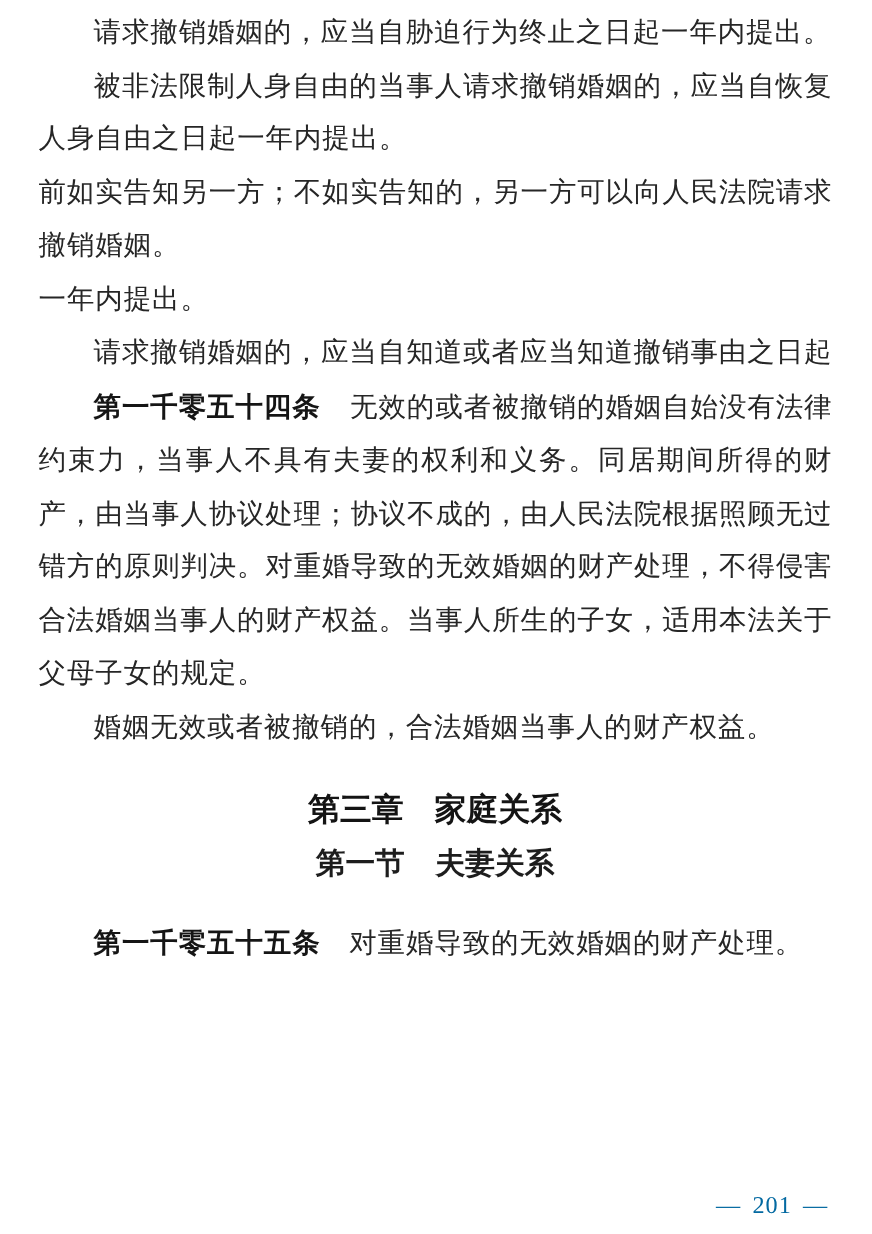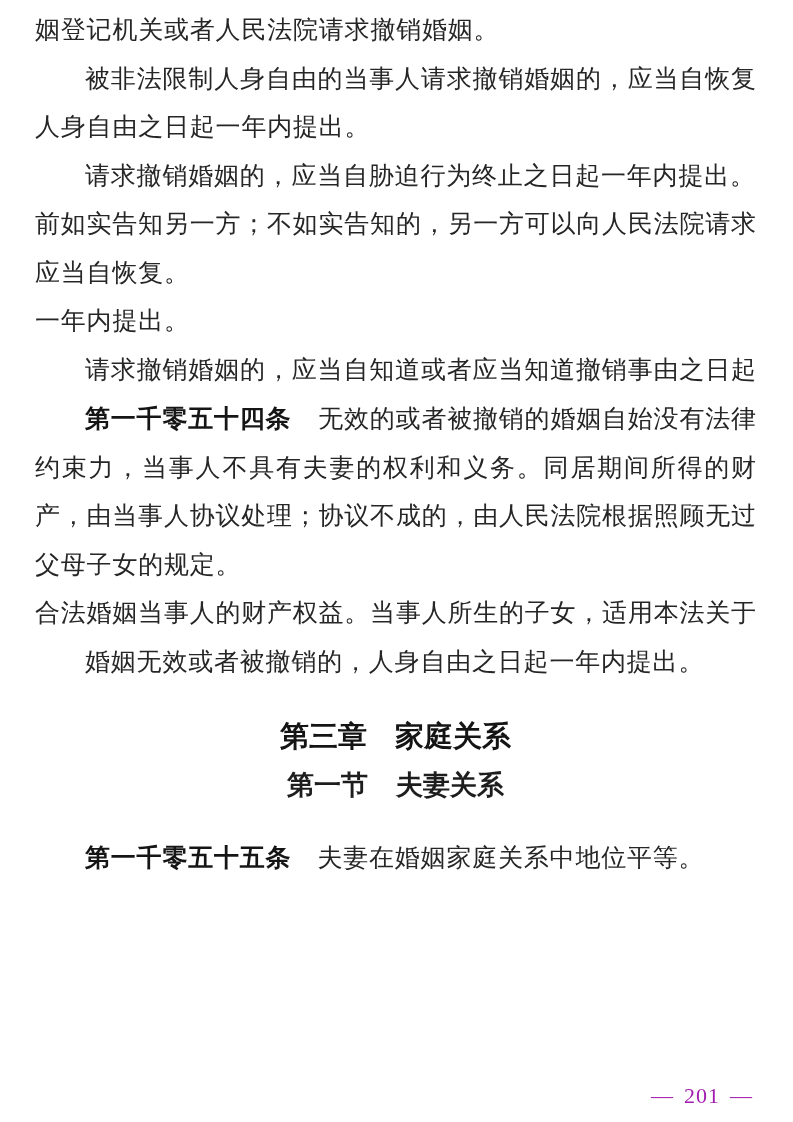--- a/index.html
+++ b/index.html
@@ -50,71 +50,69 @@
   .section{
     text-align:right;
     font-size:27px;line-height:48.5px;
     font-weight:bold;color:#1d1d1d;
     text-align-last:center;
   }
   .hsp{display:inline-block;width:28px;}
   .after-headings{margin-top:24px;}
   .footer{
     position:absolute;right:30px;top:1083px;
-    font-size:22px;color:#a21caf;
+    font-size:22px;color:#0369a1;
     letter-spacing:1px;
   }
   .footer .dash{margin:0 10px;}
 </style>
 </head>
 <body>
 
 <div class="page">
   <div class="content">
 
+
     <div class="para">
-      <span class="line">姻登记机关或者人民法院请求撤销婚姻。</span>
+      <span class="line ind">请求撤销婚姻的，应当自胁迫行为终止之日起一年内提出。</span>
     </div>
 
     <div class="para">
       <span class="line fj ind">被非法限制人身自由的当事人请求撤销婚姻的，应当自恢复</span>
       <span class="line">人身自由之日起一年内提出。</span>
     </div>
 
     <div class="para">
-      <span class="line ind">请求撤销婚姻的，应当自胁迫行为终止之日起一年内提出。</span>
-    </div>
-
-    <div class="para">
       <span class="line fj">前如实告知另一方；不如实告知的，另一方可以向人民法院请求</span>
-      <span class="line">应当自恢复。</span>
+      <span class="line">撤销婚姻。</span>
     </div>
 
     <div class="para">
       <span class="line">一年内提出。</span>
       <span class="line fj ind">请求撤销婚姻的，应当自知道或者应当知道撤销事由之日起</span>
     </div>
 
     <div class="para">
       <span class="line fj ind"><span class="art">第一千零五十四条</span><span class="gap"></span><span>无效的或者被撤销的婚姻自始没有法律</span></span>
       <span class="line fj">约束力，当事人不具有夫妻的权利和义务。同居期间所得的财</span>
       <span class="line fj">产，由当事人协议处理；协议不成的，由人民法院根据照顾无过</span>
+      <span class="line fj">错方的原则判决。对重婚导致的无效婚姻的财产处理，不得侵害</span>
+      <span class="line fj">合法婚姻当事人的财产权益。当事人所生的子女，适用本法关于</span>
       <span class="line">父母子女的规定。</span>
-      <span class="line fj">合法婚姻当事人的财产权益。当事人所生的子女，适用本法关于</span>
     </div>
 
     <div class="para">
-      <span class="line ind">婚姻无效或者被撤销的，人身自由之日起一年内提出。</span>
+      <span class="line ind">婚姻无效或者被撤销的，合法婚姻当事人的财产权益。</span>
     </div>
 
     <div class="chapter"><span>第三章</span><span class="hsp"></span><span>家庭关系</span></div>
 
     <div class="section"><span>第一节</span><span class="hsp"></span><span>夫妻关系</span></div>
 
     <div class="para after-headings">
-      <span class="line ind"><span class="art">第一千零五十五条</span><span class="gap"></span><span>夫妻在婚姻家庭关系中地位平等。</span></span>
+      <span class="line ind"><span class="art">第一千零五十五条</span><span class="gap"></span><span>对重婚导致的无效婚姻的财产处理。</span></span>
     </div>
 
 
   </div>
 
   <div class="footer"><span class="dash">—</span><span>201</span><span class="dash">—</span></div>
 </div>
 
 </body></html>

